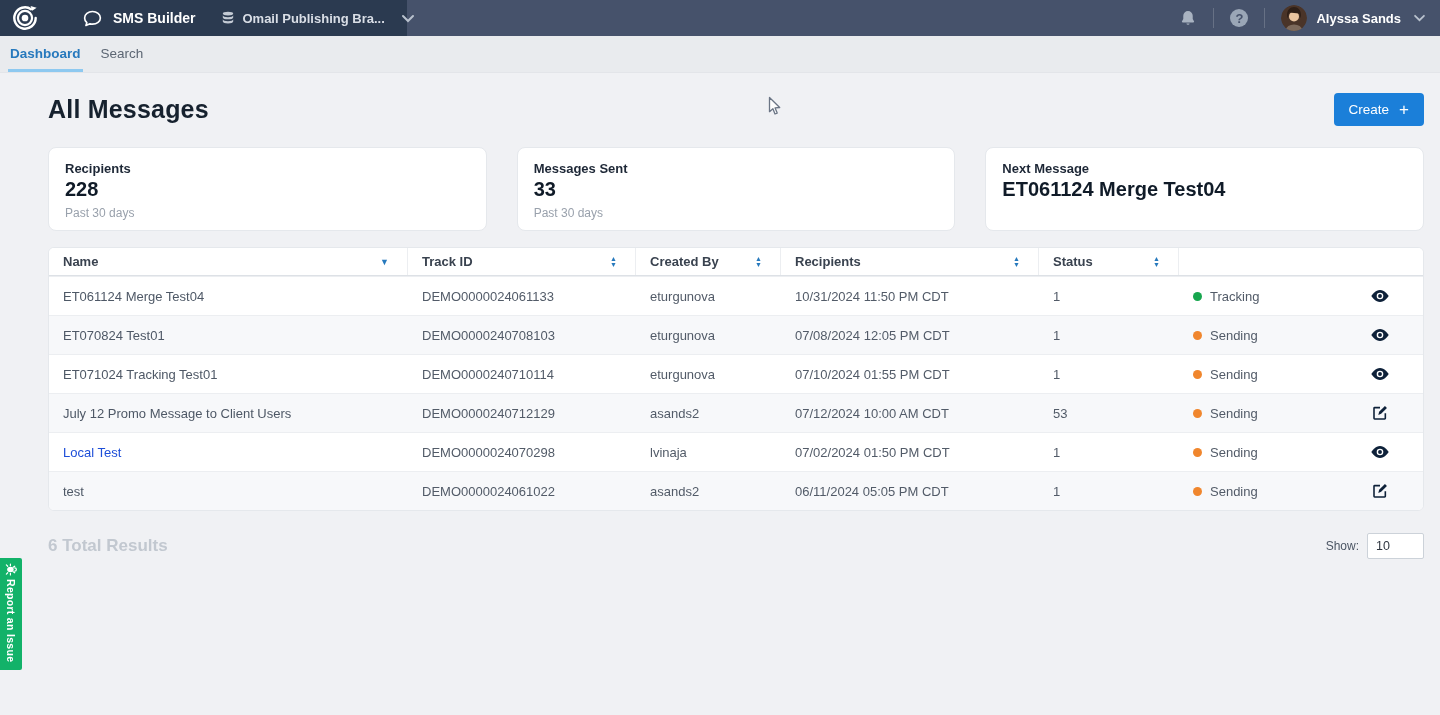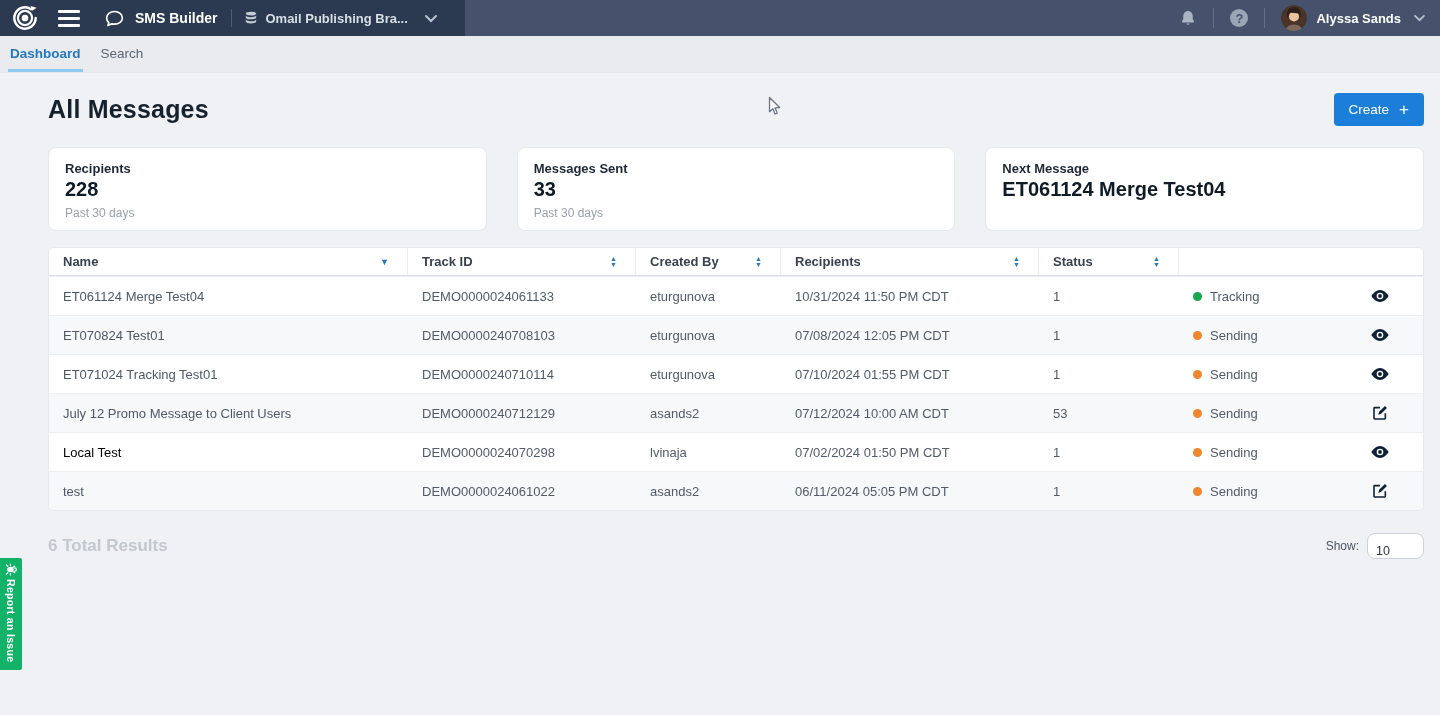--- a/index.html
+++ b/index.html
@@ -2,21 +2,21 @@
 <html><head>
 <meta charset="utf-8">
 <style>
   * { margin:0; padding:0; box-sizing:border-box; }
   html,body { width:1440px; height:715px; overflow:hidden; }
   body { font-family:"Liberation Sans", sans-serif; background:#f0f1f4; }
   .app { position:relative; width:1440px; height:715px; overflow:hidden; }
 
   
   .nav { height:36px; background:#46526b; display:flex; justify-content:space-between; align-items:stretch; }
-  .nav-left { width:465px; background:#2b3a50; display:flex; align-items:center; padding-left:12px; }
+  .nav-left { width:407px; background:#2b3a50; display:flex; align-items:center; padding-left:12px; }
   .nav-left .logo { margin-right:20px; display:flex; }
   .hamburger { width:22px; display:flex; flex-direction:column; gap:4px; margin-right:24px; cursor:pointer; }
   .hamburger span { height:3px; background:#fff; border-radius:1px; }
   .chat-ic { margin-right:10px; display:flex; }
   .app-title { color:#fff; font-size:14px; font-weight:700; margin-right:14px; white-space:nowrap; }
   .nav-div { width:1px; height:18px; background:#4d5d77; margin-right:12px; }
   .db-ic { margin-right:7px; display:flex; }
   .brand { color:#d9dee6; font-size:13px; font-weight:600; white-space:nowrap; }
   .brand-chev { margin-left:16px; display:flex; }
 
@@ -60,22 +60,22 @@
   .status-cell { display:flex; align-items:center; }
   .dot { width:9px; height:9px; border-radius:50%; margin-right:8px; flex:none; }
   .action-cell { display:flex; justify-content:center; padding-right:26px; }
   .action-btn { background:none; border:none; cursor:pointer; display:flex; padding:2px; }
 
   
   .list-footer { display:flex; justify-content:space-between; align-items:center; margin-top:22px; }
   .total-results { font-size:17px; font-weight:600; color:#c2c8d0; }
   .show-wrap { display:flex; align-items:center; gap:8px; }
   .show-label { font-size:12px; color:#4b5563; }
-  .page-size { width:57px; height:26px; background:#fff; border:1px solid #ccd2d9; border-radius:8px;
-    display:flex; align-items:flex-end; justify-content:space-between; padding:0 8px; cursor:pointer;gap:25px; }
+  .page-size { width:57px; height:26px; background:#fff; border:1px solid #ccd2d9; border-radius:2px;
+    display:flex; align-items:center; justify-content:space-between; padding:0 8px; cursor:pointer;gap:25px; }
   .page-size .val { font-size:12.5px; color:#2f3640; }
 
   
   .report-tab { position:absolute; left:0; top:558px; width:22px; height:112px; background:#12b269;
     border-radius:0 2px 2px 0; display:flex; flex-direction:column; align-items:center; padding-top:5px; cursor:pointer; }
   .report-tab .bug { transform:rotate(90deg); margin-bottom:3px; display:flex; }
   .report-label { writing-mode:vertical-rl; color:#fff; font-size:10.5px; font-weight:700; letter-spacing:.3px; white-space:nowrap; }
 
   
   .cursor { position:absolute; left:766px; top:96px; z-index:60; pointer-events:none; }
@@ -309,21 +309,21 @@
       <button class="action-btn edit" title="" style="display: flex;">
         <svg width="16" height="16" viewBox="0 0 24 24">
           <path d="M20 12.5V20a1 1 0 0 1-1 1H4a1 1 0 0 1-1-1V5a1 1 0 0 1 1-1h8" fill="none" stroke="#0e2139" stroke-width="2.4"></path>
           <path d="M9.5 15l1.2-4.7L19.4 1.6l3 3-8.7 8.7L9.5 15z" fill="#0e2139"></path>
         </svg>
       </button>
     </div>
   </div>
 
   <div class="trow">
-    <div class="tcell" style="color:#000000;">Local Test</div>
+    <div class="tcell" style="color:#1d4ed8;">Local Test</div>
     <div class="tcell">DEMO0000024070298</div>
     <div class="tcell">lvinaja</div>
     <div class="tcell">07/02/2024 01:50 PM CDT</div>
     <div class="tcell">1</div>
     <div class="tcell status-cell">
       <span class="dot" style="background: rgb(240, 134, 45);"></span>
       <span>Sending</span>
     </div>
     <div class="tcell action-cell">
       <button class="action-btn view" title="" style="display: flex;">

